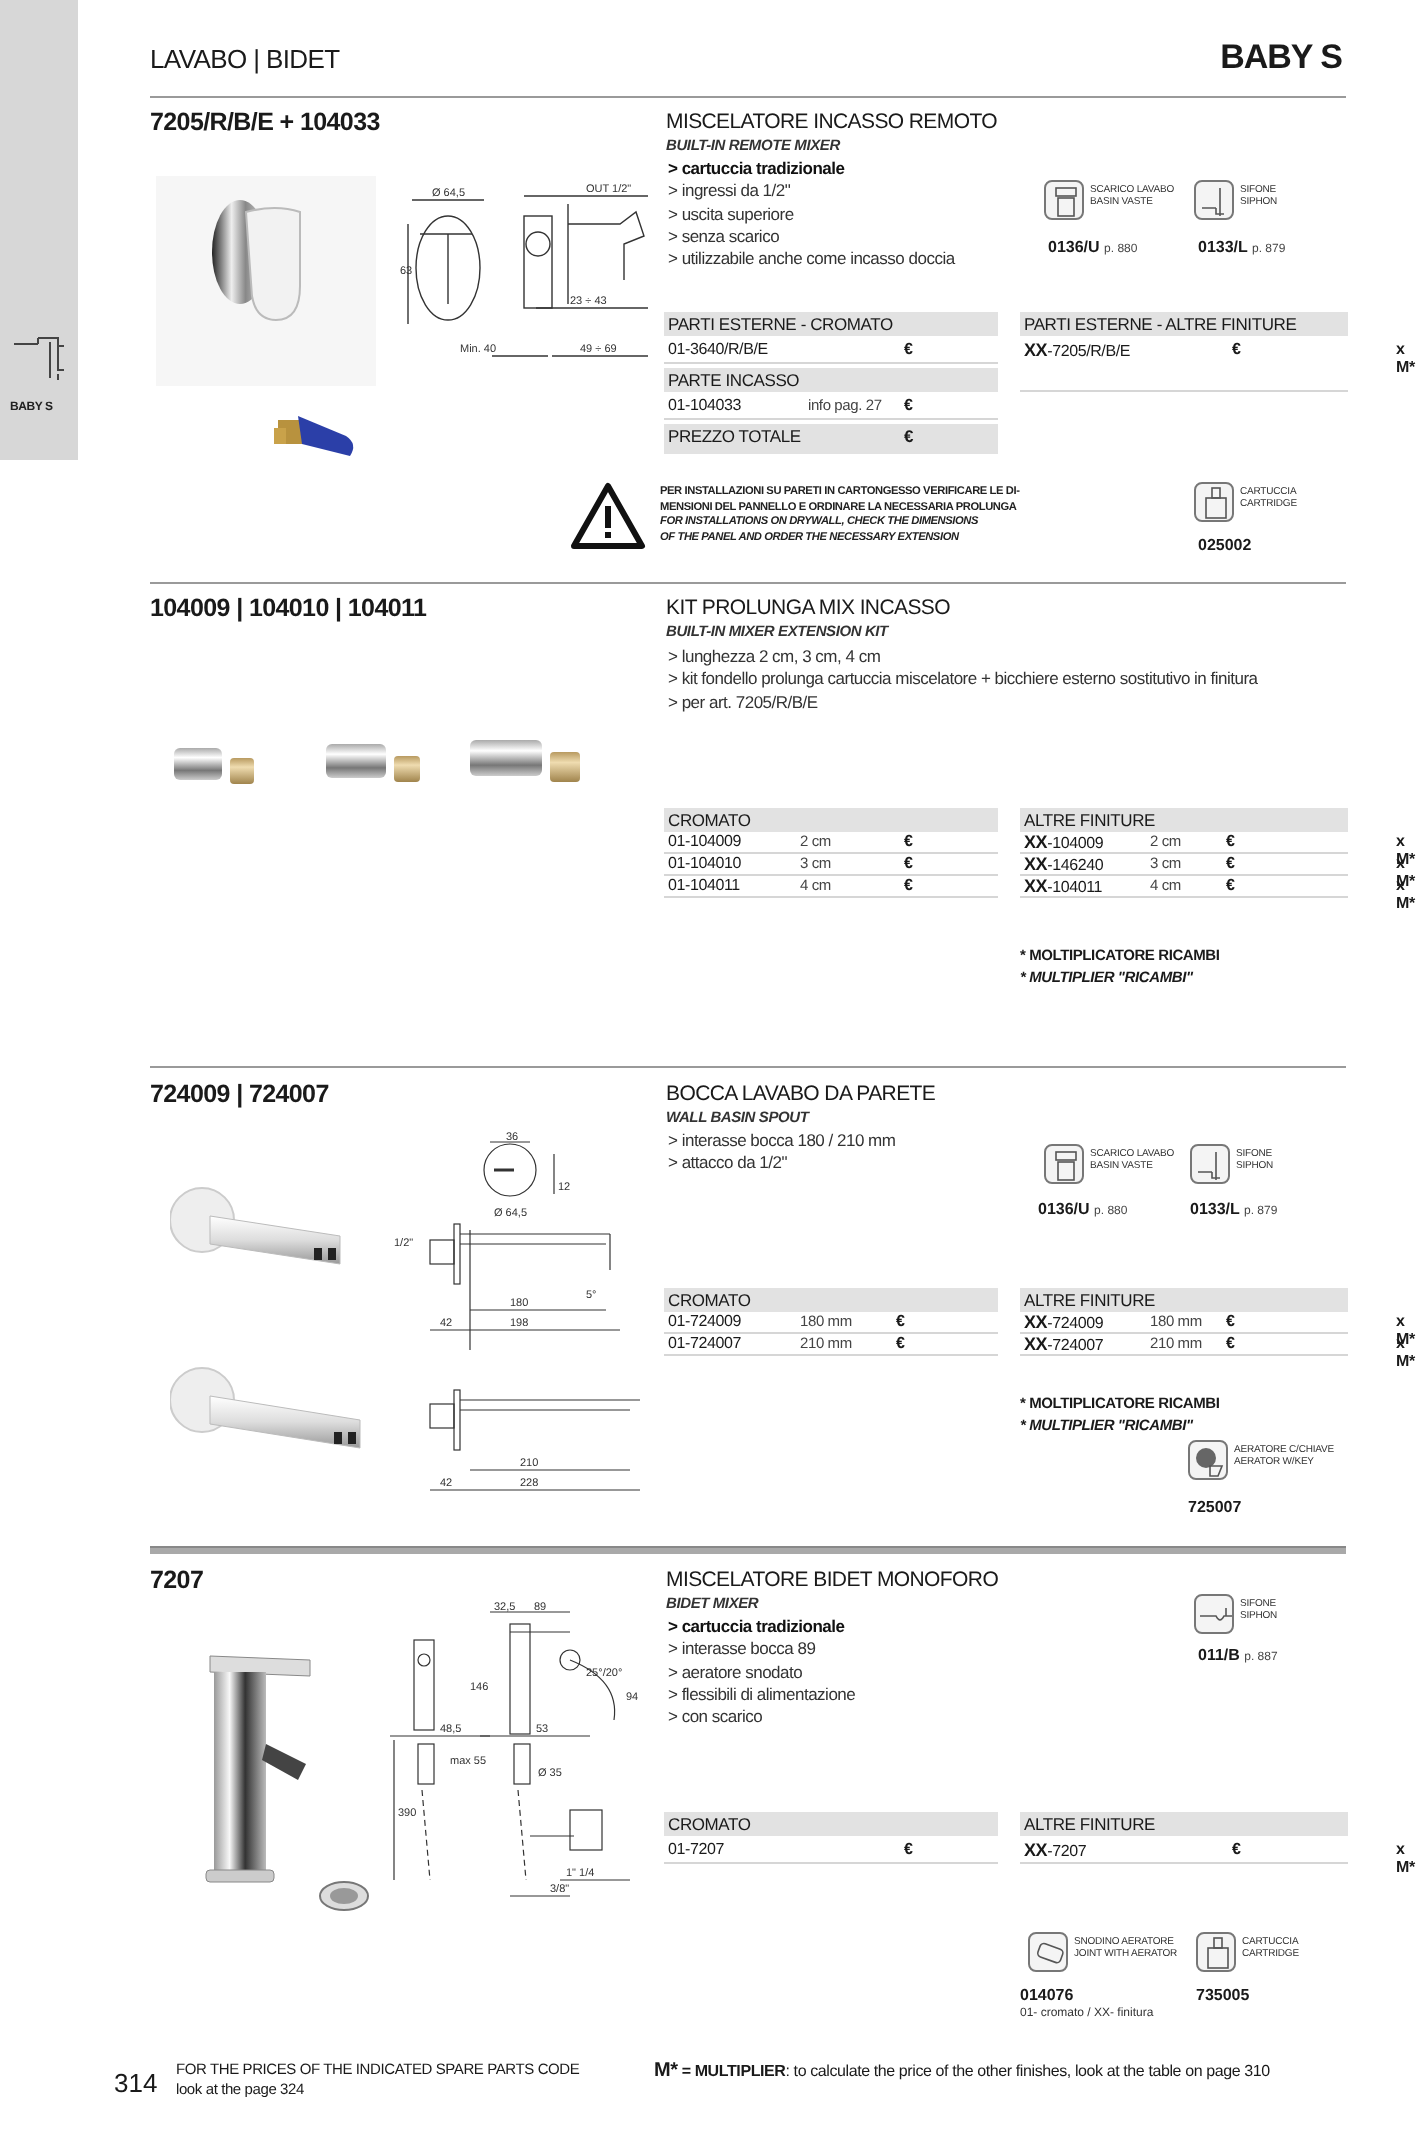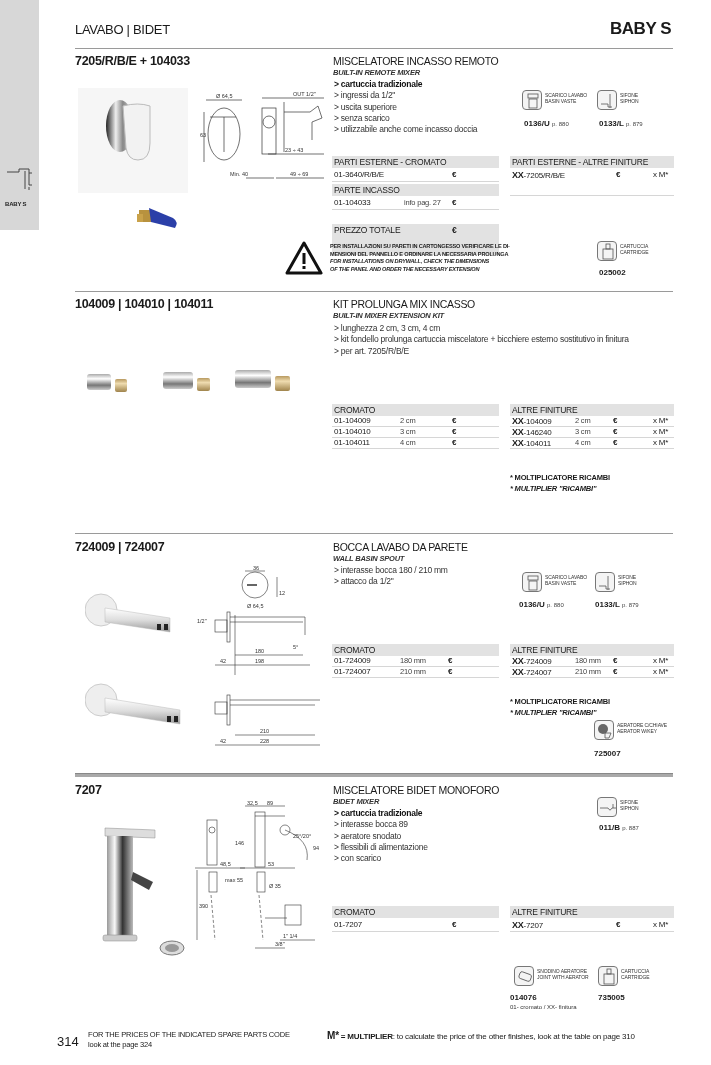--- a/index.html
+++ b/index.html
@@ -16,21 +16,21 @@
   .prod-title { left: 333px; font-size: 10.5px; letter-spacing: -0.3px; }
   .prod-sub { left: 333px; font-size: 7.5px; font-style: italic; font-weight: bold; letter-spacing: -0.2px; color: #333; text-align: right; }
   .feat { left: 334px; font-size: 8.5px; line-height: 11.3px; letter-spacing: -0.25px; color: #333; }
   .feat div.b { font-weight: bold; color: #111; }
   .tbl-h { height: 12px; background: #e2e2e2; font-size: 8.5px; padding: 1px 2px; letter-spacing: -0.2px; }
   .tbl-r { height: 11px; font-size: 8px; padding: 0 2px; border-bottom: 1px solid #d6d6d6; position: relative; letter-spacing: -0.2px; }
   .tbl-r span { position: absolute; top: 0; }
   .tbl-r .c1 { left: 2px; }
   .xx { font-weight: bold; font-size: 9px; }
   .eur { font-weight: bold; }
-  .xm { font-weight: normal; }
+  .xm { font-weight: bold; margin-left: 45px; }
   .mono-note { font-size: 7.5px; font-weight: bold; letter-spacing: -0.2px; line-height: 11px; }
   .mono-note i { font-style: italic; }
   .spare { font-size: 5px; line-height: 6px; color: #333; letter-spacing: -0.1px; }
   .spare-box { width: 20px; height: 20px; border: 1px solid #777; border-radius: 4px; background: #f4f4f4; }
   .spare-code { font-size: 8px; font-weight: bold; }
   .spare-code small { font-weight: normal; font-size: 6px; color: #444; }
   .footer-num { left: 57px; top: 1034px; font-size: 13px; font-weight: normal; }
   .footer-a { left: 88px; top: 1030px; font-size: 7.5px; line-height: 10px; letter-spacing: -0.2px; }
   .footer-b { left: 327px; top: 1030px; font-size: 8px; line-height: 11px; letter-spacing: -0.2px; }
   .warn-text { left: 330px; top: 243px; font-size: 5.6px; line-height: 7.6px; letter-spacing: -0.2px; font-weight: bold; color: #222; }
@@ -140,21 +140,21 @@
   <div class="tbl-r" style="height:14px;padding-top:2px">
     <span class="c1" style="top:2px">01-3640/R/B/E</span>
     <span class="eur" style="left:120px;top:2px">€</span>
   </div>
   <div class="tbl-h" style="margin-top:2px">PARTE INCASSO</div>
   <div class="tbl-r" style="height:14px">
     <span class="c1" style="top:2px">01-104033</span>
     <span style="left:72px;top:2px;font-size:7.5px;color:#444">info pag. 27</span>
     <span class="eur" style="left:120px;top:2px">€</span>
   </div>
-  <div class="tbl-h" style="margin-top:14px;position:relative;height:31px">
+  <div class="tbl-h" style="margin-top:2px;position:relative;height:15px">
     <span>PREZZO TOTALE</span>
     <span class="eur" style="position:absolute;left:120px">€</span>
   </div>
 </div>
 <div class="abs" style="left:510px;top:156px;width:164px">
   <div class="tbl-h">PARTI ESTERNE - ALTRE FINITURE</div>
   <div class="tbl-r" style="height:28px">
     <span class="c1" style="top:2px"><b class="xx">XX</b><span style="position:static">-7205/R/B/E</span></span>
     <span class="eur" style="left:106px;top:2px">€</span>
     <span class="xm" style="left:143px;top:2px">x M*</span>

